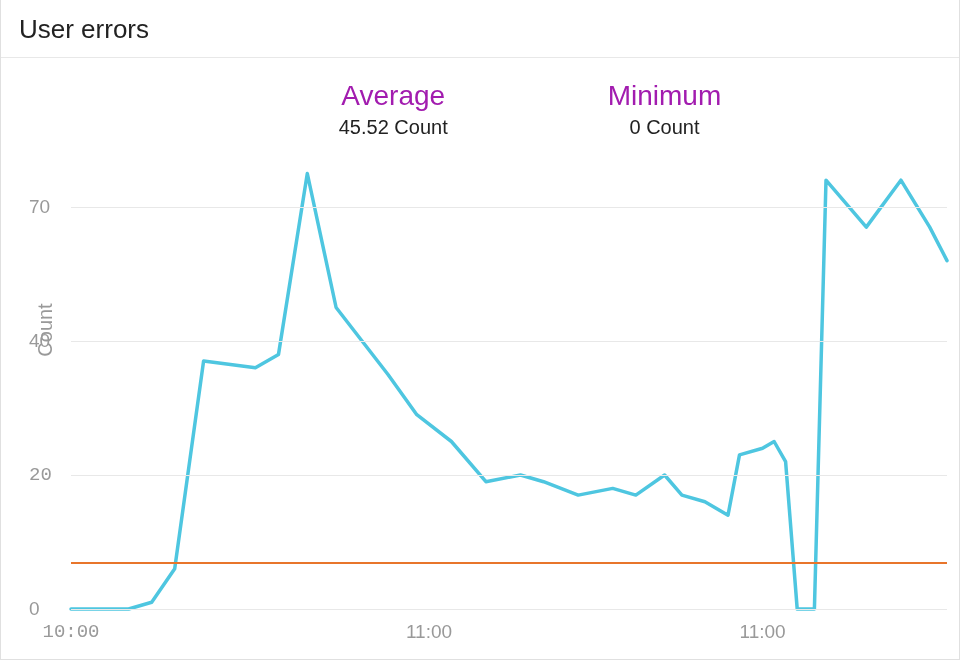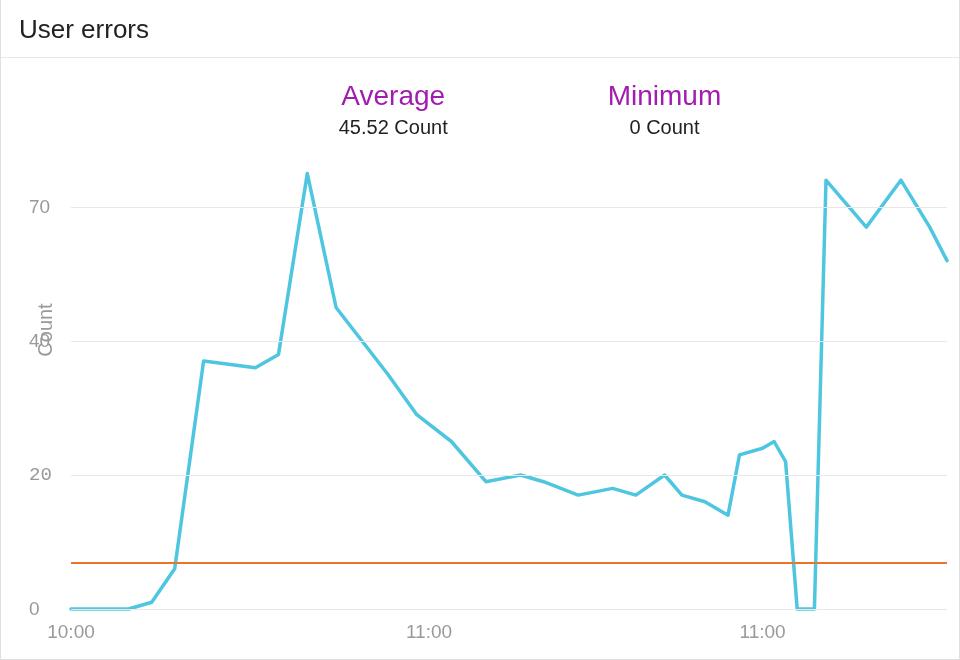--- a/index.html
+++ b/index.html
@@ -125,18 +125,18 @@
       <path id="data-path" class="data-line" d="M 0.0 469.0 L 28.8 469.0 L 57.6 469.0 L 80.7 462.3 L 103.7 428.8 L 132.6 221.1 L 184.4 227.8 L 207.5 214.4 L 236.3 33.5 L 265.1 167.5 L 317.0 234.5 L 345.8 274.7 L 380.4 301.5 L 414.9 341.7 L 449.5 335.0 L 472.6 341.7 L 507.2 355.1 L 541.7 348.4 L 564.8 355.1 L 593.6 335.0 L 610.9 355.1 L 633.9 361.8 L 657.0 375.2 L 668.5 314.9 L 691.6 308.2 L 703.1 301.5 L 714.6 321.6 L 726.2 469.0 L 743.4 469.0 L 755.0 40.2 L 795.3 87.1 L 829.9 40.2 L 858.7 87.1 L 876.0 120.6"></path>
     </svg>
   <div class="y-gridline" style="top: 469px;"></div>
       <div class="y-tick" style="top: 469px;">0</div>
       <div class="y-gridline" style="top: 335px;"></div>
       <div class="y-tick" style="top: 335px; font-family: Liberation Mono, monospace;">20</div>
       <div class="y-gridline" style="top: 201px;"></div>
       <div class="y-tick" style="top: 201px;">40</div>
       <div class="y-gridline" style="top: 67px;"></div>
       <div class="y-tick" style="top: 67px;">70</div>
-      <div class="x-tick" style="left: 0px;">10:00</div>
+      <div class="x-tick" style="left: 0px; font-family: Liberation Mono, monospace;">10:00</div>
       <div class="x-tick" style="left: 358px;">11:00</div>
       <div class="x-tick" style="left: 691.579px;">11:00</div>
       <div class="threshold-line" style="top: 422.1px;"></div>
     </div>
 </div>
 
 </body></html>

